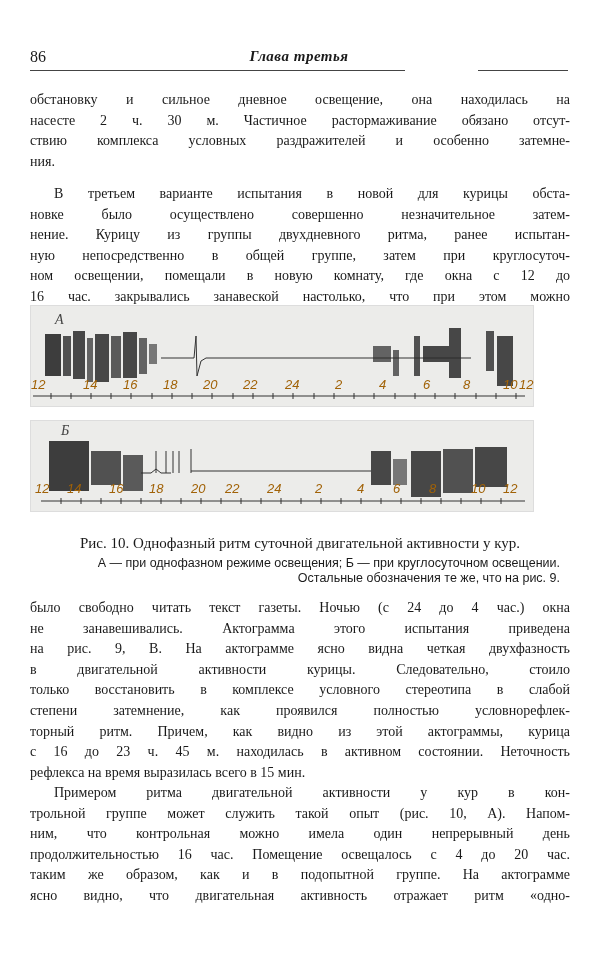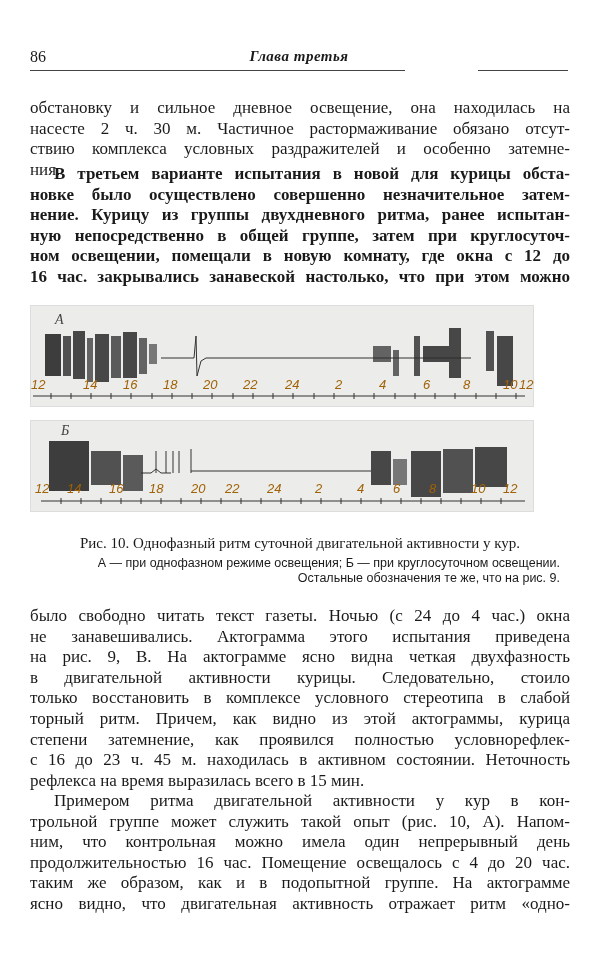--- a/index.html
+++ b/index.html
@@ -5,21 +5,21 @@
     html, body { margin: 0; padding: 0; background: #fff; }
     body {
       width: 600px; height: 967px; position: relative; overflow: hidden;
       font-family: "Liberation Serif", serif; color: #1a1a1a;
     }
     .header { position: absolute; left: 30px; top: 48px; width: 538px; height: 20px; }
     .page-num { position: absolute; left: 0; top: 0; font-size: 16px; }
     .running-title { position: absolute; left: 0; width: 100%; text-align: center; top: 0; font-size: 15px; font-style: italic; font-weight: bold; letter-spacing: 0.5px; }
     .rule1 { position: absolute; left: 0; top: 22px; width: 375px; border-top: 1px solid #444; }
     .rule2 { position: absolute; left: 448px; top: 22px; width: 90px; border-top: 1px solid #444; }
-    .text { position: absolute; left: 30px; width: 540px; font-size: 17px; line-height: 20.6px; text-align: justify; margin-top: 8px; }
+    .text { position: absolute; left: 30px; width: 540px; font-size: 14px; line-height: 20.6px; text-align: justify; }
     .line { display: block; text-align: justify; text-align-last: justify; white-space: nowrap; }
     .line.last { text-align-last: left; }
     .figure { position: absolute; left: 30px; width: 540px; }
     .panel { position: absolute; background: #ececea; border: 1px solid #ddd; }
     .panel svg { position: absolute; left: 0; top: 0; }
     .panel-label { position: absolute; font-style: italic; font-size: 14px; color: #444; }
     .tick-label { position: absolute; font-style: italic; font-size: 13px; color: #a16207; font-family: "Liberation Sans", sans-serif; }
     .caption-main { position: absolute; left: 30px; width: 540px; top: 535px; text-align: center; font-size: 15px; }
     .caption-sub { position: absolute; left: 40px; width: 520px; top: 556px; text-align: right; font-size: 12.5px; line-height: 15px; font-family: "Liberation Sans", sans-serif; }
   </style>
@@ -33,21 +33,21 @@
   <div class="rule2"></div>
 </div>
 
 <div class="text" style="top:90px;">
   <span class="line">обстановку и сильное дневное освещение, она находилась на</span>
   <span class="line">насесте 2 ч. 30 м. Частичное растормаживание обязано отсут-</span>
   <span class="line">ствию комплекса условных раздражителей и особенно затемне-</span>
   <span class="line last">ния.</span>
 </div>
 
-<div class="text" style="top:156px;font-weight:bold;">
+<div class="text" style="top:184px;">
   <span class="line" style="padding-left:24px;box-sizing:border-box;">В третьем варианте испытания в новой для курицы обста-</span>
   <span class="line">новке было осуществлено совершенно незначительное затем-</span>
   <span class="line">нение. Курицу из группы двухдневного ритма, ранее испытан-</span>
   <span class="line">ную непосредственно в общей группе, затем при круглосуточ-</span>
   <span class="line">ном освещении, помещали в новую комнату, где окна с 12 до</span>
   <span class="line">16 час. закрывались занавеской настолько, что при этом можно</span>
 </div>
 
 <div class="figure" style="top:305px;height:225px;">
 
@@ -185,22 +185,22 @@
 
 <div class="caption-main">Рис. 10. Однофазный ритм суточной двигательной активности у кур.</div>
 <div class="caption-sub">А — при однофазном режиме освещения; Б — при круглосуточном освещении. Остальные обозначения те же, что на рис. 9.</div>
 
 <div class="text" style="top:598px;">
   <span class="line">было свободно читать текст газеты. Ночью (с 24 до 4 час.) окна</span>
   <span class="line">не занавешивались. Актограмма этого испытания приведена</span>
   <span class="line">на рис. 9, В. На актограмме ясно видна четкая двухфазность</span>
   <span class="line">в двигательной активности курицы. Следовательно, стоило</span>
   <span class="line">только восстановить в комплексе условного стереотипа в слабой</span>
+  <span class="line">степени затемнение, как проявился полностью условнорефлек-</span>
   <span class="line">торный ритм. Причем, как видно из этой актограммы, курица</span>
-  <span class="line">степени затемнение, как проявился полностью условнорефлек-</span>
   <span class="line">с 16 до 23 ч. 45 м. находилась в активном состоянии. Неточность</span>
   <span class="line last">рефлекса на время выразилась всего в 15 мин.</span>
 </div>
 
 <div class="text" style="top:783px;">
   <span class="line" style="padding-left:24px;box-sizing:border-box;">Примером ритма двигательной активности у кур в кон-</span>
   <span class="line">трольной группе может служить такой опыт (рис. 10, А). Напом-</span>
   <span class="line">ним, что контрольная можно имела один непрерывный день</span>
   <span class="line">продолжительностью 16 час. Помещение освещалось с 4 до 20 час.</span>
   <span class="line">таким же образом, как и в подопытной группе. На актограмме</span>

